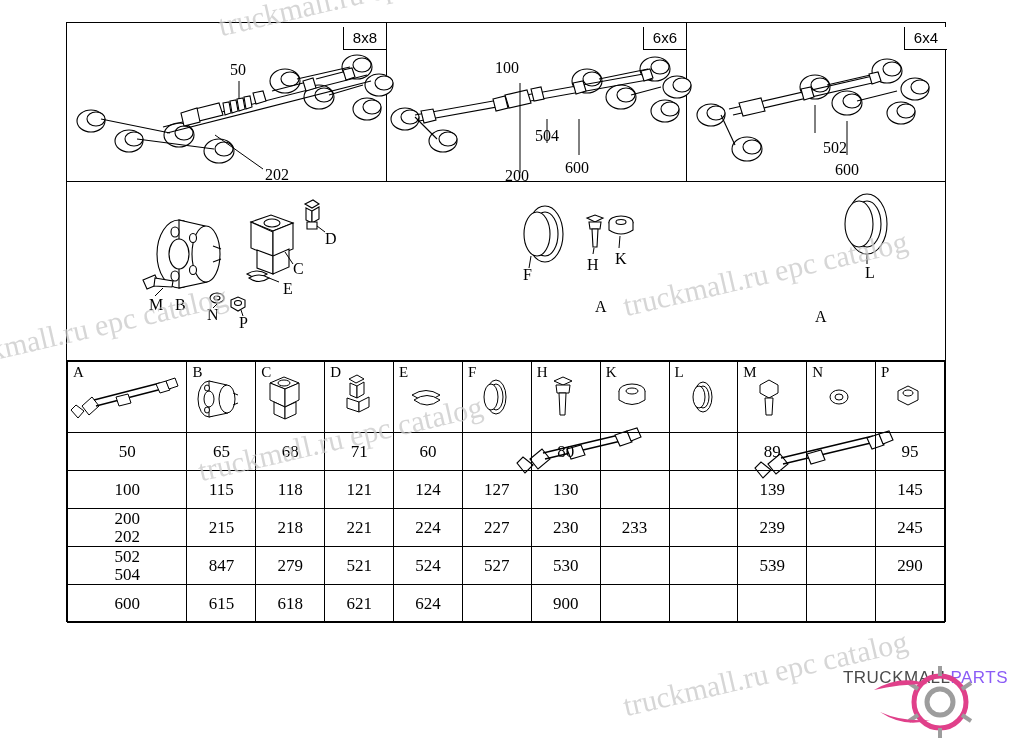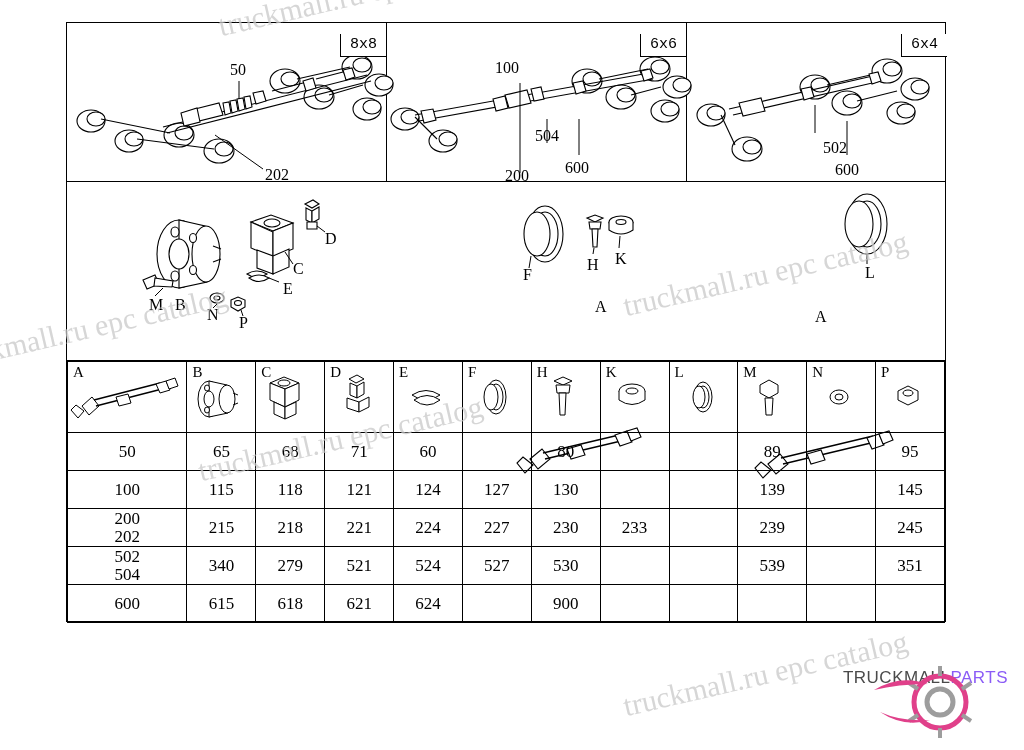--- a/index.html
+++ b/index.html
@@ -62,26 +62,26 @@
     box-sizing: border-box;
     height: 100%;
   }
   .veh-panel:last-child { border-right: none; }
   .veh-1 { width: 320px; }
   .veh-2 { width: 300px; }
   .veh-3 { width: 260px; }
 
   .badge {
     position: absolute;
-    top: 11px; right: 0;
+    top: 4px; right: 0;
     border-left: 1.2px solid #000;
     border-bottom: 1.2px solid #000;
     padding: 2px 9px 3px 9px;
     font-size: 15px;
-    font-family: Liberation Mono, monospace;
+    font-family: Liberation Sans, sans-serif;
     background: #fff;
   }
 
   
   .parts-band {
     position: absolute;
     left: 0; top: 158px;
     width: 100%; height: 180px;
     border-top: 1.4px solid #000;
     border-bottom: 1.4px solid #000;
@@ -597,31 +597,31 @@
       <td></td>
       <td>239</td>
       <td></td>
       <td>245</td>
     </tr>
     <tr class="dat">
       <td class="two-line">
         <span>502</span><br>
         <span>504</span>
       </td>
-      <td>340</td>
+      <td>847</td>
       <td>279</td>
       <td>521</td>
       <td>524</td>
       <td>527</td>
       <td>530</td>
       <td></td>
       <td></td>
       <td>539</td>
       <td></td>
-      <td>351</td>
+      <td>290</td>
     </tr>
     <tr class="dat">
       <td>600</td>
       <td>615</td>
       <td>618</td>
       <td>621</td>
       <td>624</td>
       <td></td>
       <td>900</td>
       <td></td>

